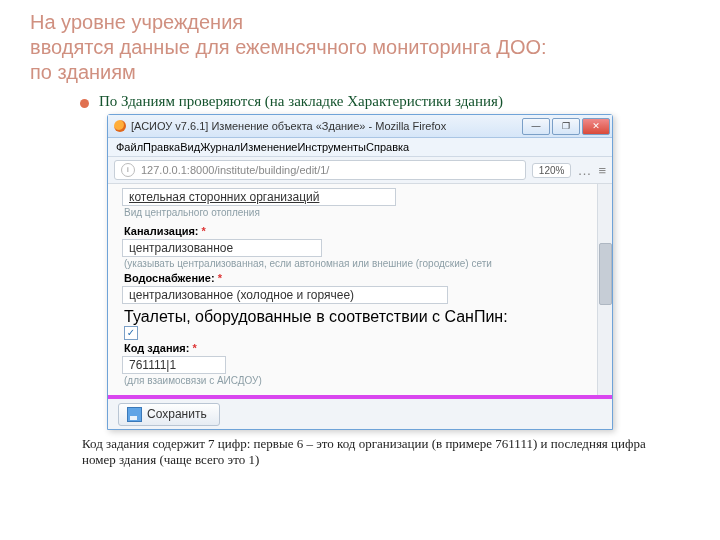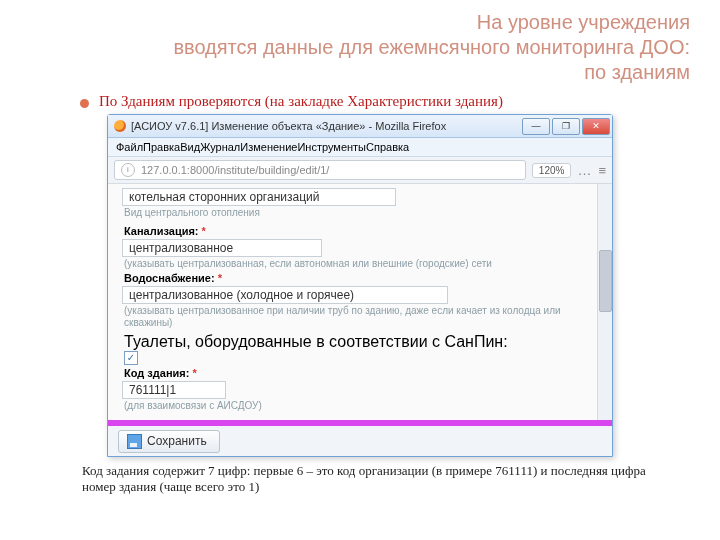--- a/index.html
+++ b/index.html
@@ -7,34 +7,34 @@
     padding: 0;
     width: 720px;
     height: 540px;
     font-family: Arial, sans-serif;
     background: #fff;
     overflow: hidden;
     font-size: 13px;
     color: #333;
   }
   .slide-title {
-    text-align: right;
+    text-align: left;
     color: #d09080;
     font-size: 20px;
     font-family: "Trebuchet MS", sans-serif;
     padding: 10px 30px 2px 30px;
     line-height: 1.25;
   }
   .bullet-row {
     display: flex;
     align-items: flex-start;
     padding: 6px 0 4px 80px;
     font-family: Georgia, serif;
     font-size: 15px;
-    color: #b91c1c;
+    color: #14532d;
   }
   .bullet-dot {
     width: 9px; height: 9px;
     border-radius: 50%;
     background: #e07050;
     margin-top: 6px;
     margin-right: 10px;
     flex-shrink: 0;
   }
   .footer-note {
@@ -133,21 +133,21 @@
     padding: 4px 10px 6px 14px;
   }
   .field-block { margin-bottom: 2px; }
   .val-box {
     background: #fff;
     border: 1px solid #c7cfd8;
     padding: 1px 6px;
     font-size: 12px;
     color: #333;
   }
-  .val-box.one { width: 260px; }
+  .val-box.one { width: 260px; text-decoration: underline; }
   .val-box.mid { width: 186px; }
   .val-box.wide { width: 312px; }
   .val-box.code { width: 90px; }
   .sub-label {
     font-size: 10px;
     color: #8c9ea6;
     margin: 1px 0 7px 2px;
   }
   .fld-label {
     font-size: 11px;
@@ -174,21 +174,21 @@
     border: 1px solid #7a9fc7;
     background: #fff;
     color: #2a6fb0;
     font-size: 10px;
     line-height: 11px;
     text-align: center;
   }
   .footer-bar {
     height: 30px;
     background: #f1f4f8;
-    border-top: 6px solid #d946ef;
+    border-top: 4px solid #d946ef;
     display: flex;
     align-items: center;
     padding: 0 10px;
   }
   .save-btn {
     display: flex;
     align-items: center;
     gap: 5px;
     border: 1px solid #b9c5d3;
     background: linear-gradient(#fefefe,#e6ecf3);
@@ -283,21 +283,20 @@
         </div>
         <div class="val-box mid">централизованное</div>
         <div class="hint">(указывать централизованная, если автономная или внешние (городские) сети</div>
       </div>
 
       <div class="field-block">
         <div class="fld-label">
           <span>Водоснабжение:</span> <span class="req">*</span>
         </div>
         <div class="val-box wide">централизованное (холодное и горячее)</div>
-        <div class="hint">(указывать централизованное при наличии труб по зданию, даже если качает из колодца или скважины)</div>
       </div>
 
       <div class="chk-row">
         <div style="flex:1">
           <div style="font-size:16px;color:#000">Туалеты, оборудованные в соответствии с СанПин:</div>
           <div class="chk-box">✓</div>
         </div>
       </div>
 
       <div class="field-block">

